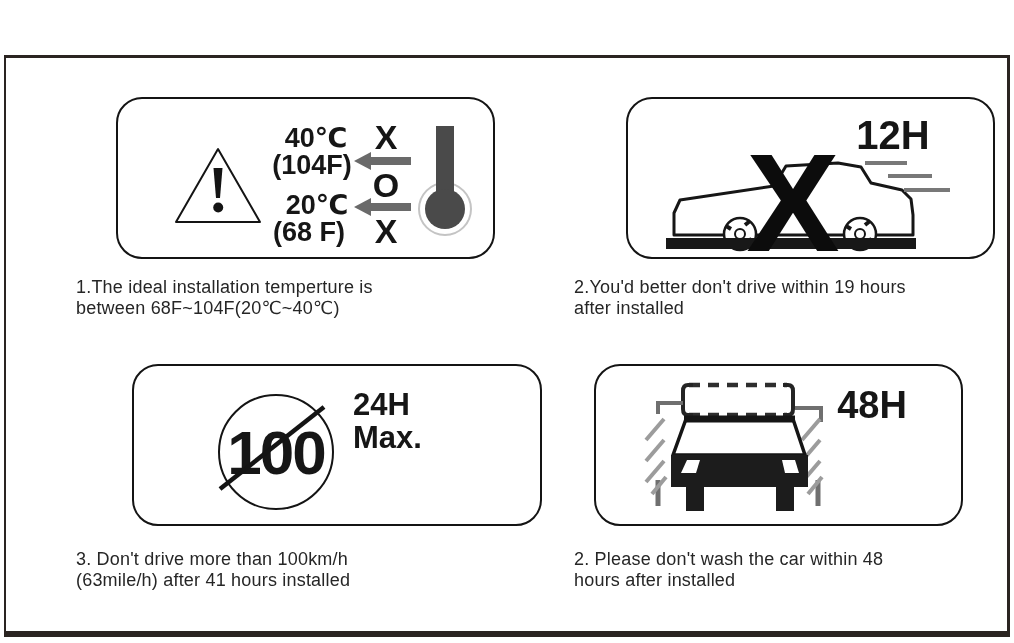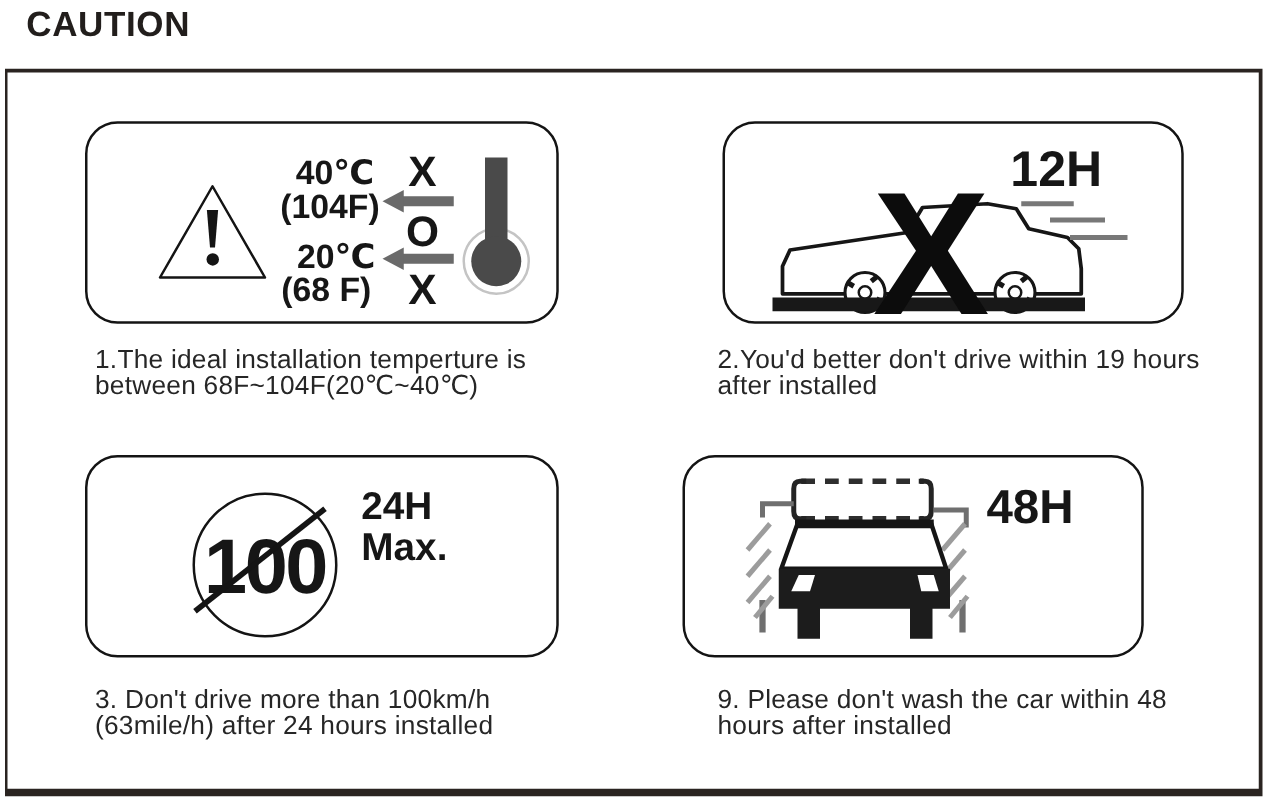--- a/index.html
+++ b/index.html
@@ -10,50 +10,49 @@
   .page-title{
     position:absolute;left:21px;top:4px;font-size:28px;font-weight:700;
     letter-spacing:0.5px;color:#221e1c;
   }
   .outer-frame{
     position:absolute;left:4px;top:55px;width:1001px;height:573px;
     border:3px solid #2a2421;border-left-width:2px;border-bottom-width:6px;
     background:#fff;
   }
   .panel{
-    position:absolute;border:2px solid #141414;border-radius:26px;background:#fff;
+    position:absolute;border:2px solid #141414;border-radius:26px;background:#fff;margin-left:48px;
   }
   .panel svg{position:absolute;left:0;top:0;}
   .p1{left:68px;top:97px;width:375px;height:158px;}
   .p2{left:578px;top:97px;width:365px;height:158px;}
-  .p3{left:68px;top:364px;width:375px;height:158px;}
+  .p3{left:84px;top:364px;width:375px;height:158px;padding-left:31px;}
   .p4{left:546px;top:364px;width:365px;height:158px;}
   .caption{
-    position:absolute;font-size:21px;line-height:21px;letter-spacing:0.2px;
+    position:absolute;font-size:18px;line-height:21px;letter-spacing:0.2px;
     color:#262626;white-space:pre-line;
   }
   .cap1{left:76px;top:277px;width:400px;}
   .cap2{left:574px;top:277px;width:410px;}
   .cap3{left:76px;top:549px;width:400px;}
   .cap4{left:574px;top:549px;width:410px;}
   text{font-family:"Liberation Sans","DejaVu Sans",sans-serif;fill:#161616;}
   .t-temp{font-size:27px;font-weight:700;}
   .t-mark{font-size:34px;font-weight:700;}
   .t-12h{font-size:40px;font-weight:700;}
   .t-bigx{font-size:140px;font-weight:700;fill:#0c0c0c;}
   .t-24h{font-size:31px;font-weight:700;}
   .t-48h{font-size:38px;font-weight:700;}
   .t-100{font-size:62px;font-weight:700;letter-spacing:-2px;}
 </style>
 </head>
 <body>
 
 <div class="page">
 
-  <div class="page-title">CAUTION</div>
 
   <div class="outer-frame"></div>
 
   <div class="panel p1">
     <svg width="371" height="154" viewBox="0 0 371 154">
       <g>
         <polygon points="100,50 58,123 142,123" fill="none" stroke="#141414" stroke-width="2" stroke-linejoin="round"></polygon>
         <polygon points="95.5,69 104.5,69 102,99 98,99" fill="#141414"></polygon>
         <circle cx="100.2" cy="108.5" r="5" fill="#141414"></circle>
       </g>
@@ -163,17 +162,17 @@
       </g>
       <text class="t-48h" x="276" y="52" text-anchor="middle">48H</text>
     </svg>
   </div>
 
   <div class="caption cap1">1.The ideal installation temperture is
 between 68F~104F(20℃~40℃)</div>
   <div class="caption cap2">2.You'd better don't drive within 19 hours
 after installed</div>
   <div class="caption cap3">3. Don't drive more than 100km/h
-(63mile/h) after 24 hours installed</div>
-  <div class="caption cap4">9. Please don't wash the car within 48
+(63mile/h) after 41 hours installed</div>
+  <div class="caption cap4">2. Please don't wash the car within 48
 hours after installed</div>
 
 </div>
 
 </body></html>

